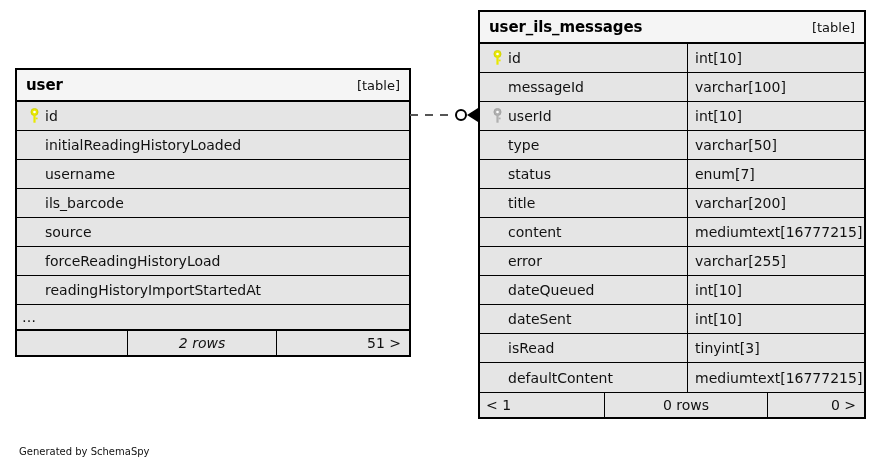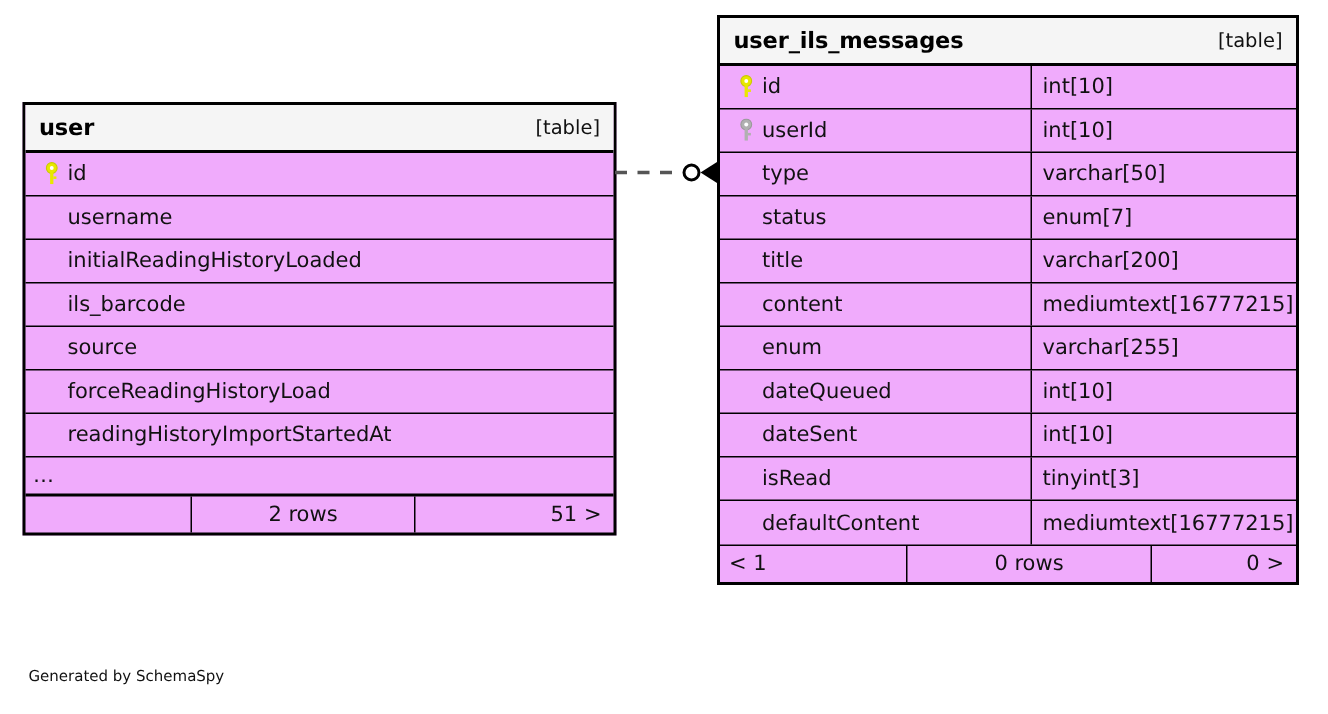--- a/index.html
+++ b/index.html
@@ -11,21 +11,21 @@
     width: 885px;
     height: 476px;
     position: relative;
     font-family: "DejaVu Sans", "Liberation Sans", sans-serif;
     overflow: hidden;
   }
 
   
   .entity {
     position: absolute;
-    background: #f0abfc;
+    background: #e5e5e5;
     border: 2px solid #000000;
     box-sizing: border-box;
   }
 
   .entity-header {
     display: flex;
     align-items: center;
     justify-content: space-between;
     background: #f5f5f5;
     border-bottom: 2px solid #000000;
@@ -143,21 +143,21 @@
   }
 
   
   #entity-user {
     left: 15px;
     top: 68px;
     width: 396px;
   }
   #entity-user .col-name { width: 100%; }
   #entity-user .foot-prev { width: 110px; }
-  #entity-user .foot-rows { width: 150px; }
+  #entity-user .foot-rows { width: 150px; font-style: italic; }
   #entity-user .foot-next { flex: 1 1 auto; }
 
   #entity-user-ils-messages {
     left: 478px;
     top: 10px;
     width: 388px;
   }
   #entity-user-ils-messages .col-name { width: 207px; }
   #entity-user-ils-messages .foot-prev { width: 124px; }
   #entity-user-ils-messages .foot-rows { width: 164px; }
@@ -204,29 +204,29 @@
         </svg>
       </span>
       <span class="col-label">id</span>
     </div>
 
   </div>
 
   <div class="col-row">
     <div class="col-name">
       <span class="key-slot"></span>
+      <span class="col-label">initialReadingHistoryLoaded</span>
+    </div>
+
+  </div>
+
+  <div class="col-row">
+    <div class="col-name">
+      <span class="key-slot"></span>
       <span class="col-label">username</span>
-    </div>
-
-  </div>
-
-  <div class="col-row">
-    <div class="col-name">
-      <span class="key-slot"></span>
-      <span class="col-label">initialReadingHistoryLoaded</span>
     </div>
 
   </div>
 
   <div class="col-row">
     <div class="col-name">
       <span class="key-slot"></span>
       <span class="col-label">ils_barcode</span>
     </div>
 
@@ -284,20 +284,29 @@
           <rect x="6.6" y="9.6" width="2.0" height="1.7" fill="#e8e800"></rect>
         </svg>
       </span>
       <span class="col-label">id</span>
     </div>
     <div class="col-type">
       <span class="type-label">int[10]</span>
     </div>
   </div>
 
+  <div class="col-row">
+    <div class="col-name">
+      <span class="key-slot"></span>
+      <span class="col-label">messageId</span>
+    </div>
+    <div class="col-type">
+      <span class="type-label">varchar[100]</span>
+    </div>
+  </div>
 
   <div class="col-row">
     <div class="col-name">
       <span class="key-slot">
         <svg class="key-icon" width="11" height="16" viewBox="0 0 11 16" aria-hidden="true">
           <circle cx="5.5" cy="4" r="3.6" fill="#b0b0b0" stroke="#9a9a9a" stroke-width="0.7"></circle>
           <circle cx="5.5" cy="4" r="1.3" fill="#ffffff"></circle>
           <rect x="4.4" y="6.5" width="2.2" height="8.2" fill="#b0b0b0"></rect>
           <rect x="6.6" y="9.6" width="2.0" height="1.7" fill="#b0b0b0"></rect>
         </svg>
@@ -345,21 +354,21 @@
       <span class="col-label">content</span>
     </div>
     <div class="col-type">
       <span class="type-label">mediumtext[16777215]</span>
     </div>
   </div>
 
   <div class="col-row">
     <div class="col-name">
       <span class="key-slot"></span>
-      <span class="col-label">enum</span>
+      <span class="col-label">error</span>
     </div>
     <div class="col-type">
       <span class="type-label">varchar[255]</span>
     </div>
   </div>
 
   <div class="col-row">
     <div class="col-name">
       <span class="key-slot"></span>
       <span class="col-label">dateQueued</span>

